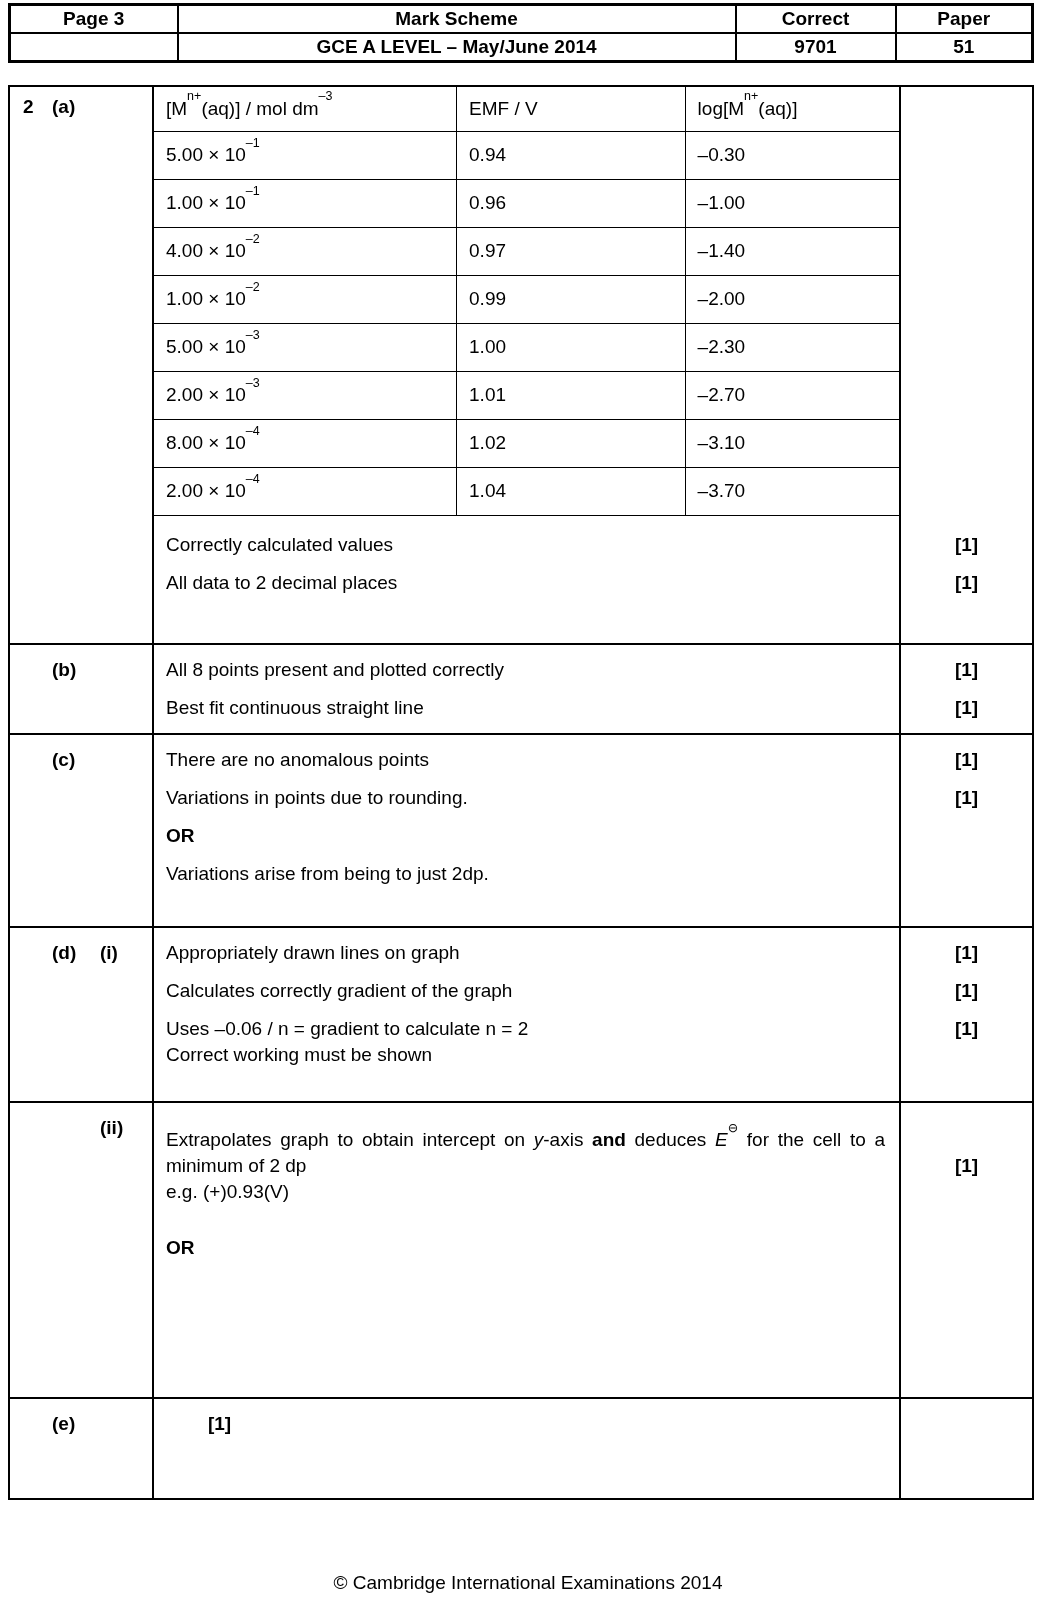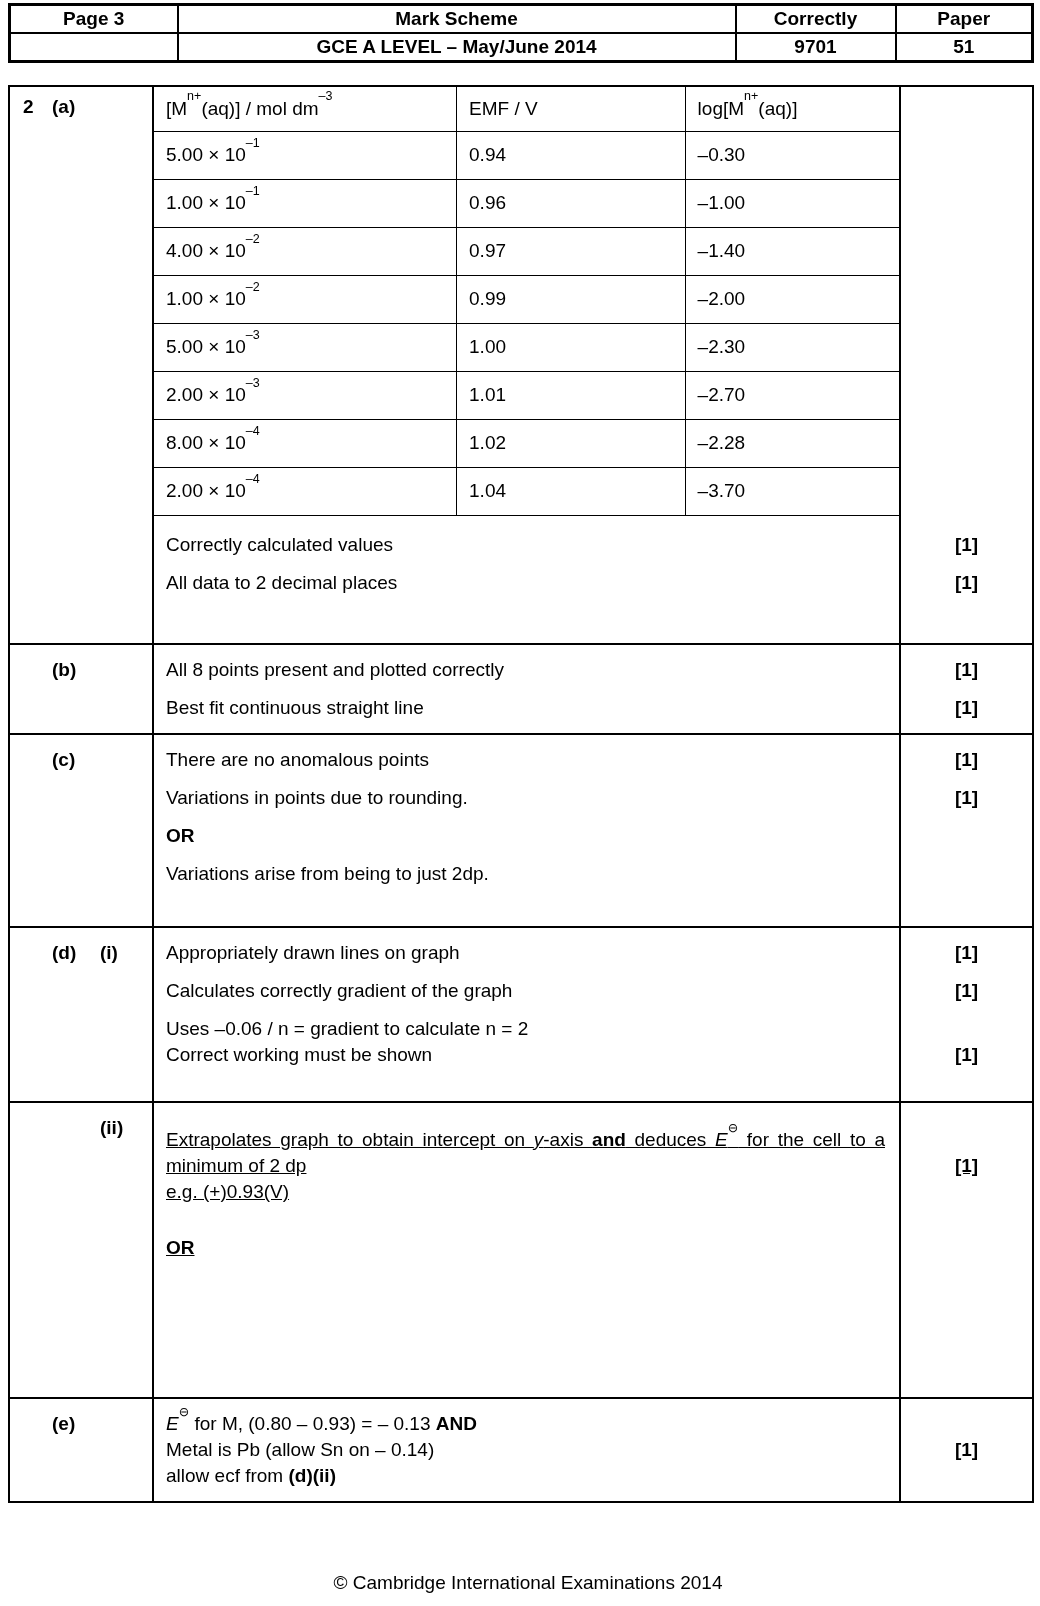--- a/index.html
+++ b/index.html
@@ -37,35 +37,35 @@
     display: flex; font-weight: bold;
   }
   .qnum { width: 42px; padding-left: 13px; }
   .qpart { width: 48px; }
   .qsub { flex: 1; }
   .bodycell { flex: 1; position: relative; padding: 12px 0 12px; }
   .vline {
     position: absolute; top: 0; bottom: 0; right: 131px;
     width: 2px; background: #000;
   }
-  .item { display: flex; align-items: flex-end; }
+  .item { display: flex; align-items: flex-start; }
   .item + .item { margin-top: 12px; }
   .item.center { align-items: center; }
   .itext { flex: 1; padding: 0 16px 0 12px; min-height: 26px; }
   .itext.justify { text-align: justify; }
   .imark { width: 131px; flex: none; text-align: center; font-weight: bold; }
   
   .row-0 { min-height: 556px; }
   .row-0 .qcell { padding-top: 7px; }
   .row-0 .bodycell { padding-top: 0; padding-bottom: 8px; }
   .row-1 { min-height: 83px; }
   .row-2 { min-height: 193px; }
   .row-3 { min-height: 175px; }
   .row-4 { min-height: 296px; }
-  .row-4 .bodycell { padding-top: 24px; text-decoration: underline; }
+  .row-4 .bodycell { padding-top: 24px; }
   .row-4 .item + .item { margin-top: 30px; }
   .row-5 { min-height: 101px; }
   
   .data-table {
     width: calc(100% - 131px);
     border-collapse: collapse; table-layout: fixed;
   }
   .data-table th, .data-table td {
     border: 1.5px solid #000;
     font-weight: normal; text-align: left;
@@ -94,21 +94,21 @@
   <colgroup>
       <col class="hc1">
       <col class="hc2">
       <col class="hc3">
       <col class="hc4">
     </colgroup>
   <tbody>
     <tr>
       <td>Page 3</td>
       <td>Mark Scheme</td>
-      <td>Correctly</td>
+      <td>Correct</td>
       <td>Paper</td>
     </tr>
     <tr>
       <td></td>
       <td>GCE A LEVEL – May/June 2014</td>
       <td>9701</td>
       <td>51</td>
     </tr>
   </tbody>
 </table>
@@ -160,21 +160,21 @@
               <td>–2.30</td>
             </tr>
             <tr>
               <td>2.00 × 10<sup>–3</sup></td>
               <td>1.01</td>
               <td>–2.70</td>
             </tr>
             <tr>
               <td>8.00 × 10<sup>–4</sup></td>
               <td>1.02</td>
-              <td>–2.28</td>
+              <td>–3.10</td>
             </tr>
             <tr>
               <td>2.00 × 10<sup>–4</sup></td>
               <td>1.04</td>
               <td>–3.70</td>
             </tr>
           </tbody>
         </table>
         <div class="item">
           <div class="itext">Correctly calculated values</div>
@@ -272,20 +272,19 @@
     </div>
     <div class="mrow row-5">
       <div class="qcell">
         <span class="qnum"></span>
         <span class="qpart">(e)</span>
         <span class="qsub"></span>
       </div>
       <div class="bodycell">
         <div class="vline"></div>
         <div class="item center">
-          <div class="itext"><i>E</i><sup>⊖</sup> for M, (0.80 – 0.93) = – 0.13 <b>AND</b><br>Metal is Pb (allow Sn on – 0.14)<br>allow ecf from <b>(d)(ii)</b></div>
           <div class="imark">[1]</div>
         </div>
       </div>
     </div>
   </div>
 
 <div class="footer">© Cambridge International Examinations 2014</div>
 
 </body></html>

